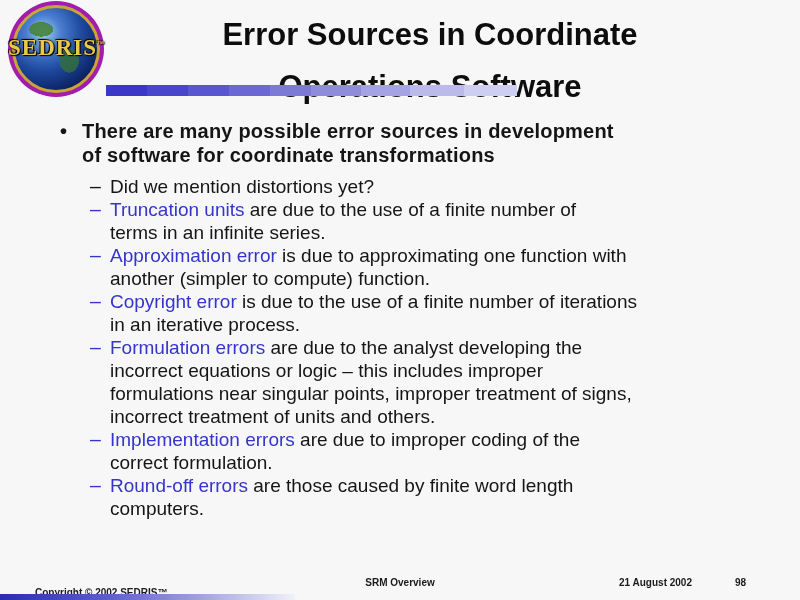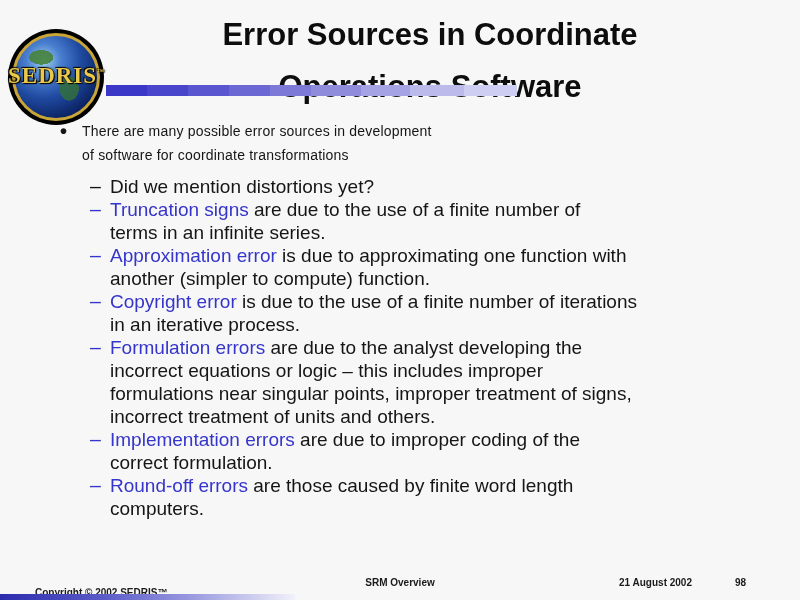--- a/index.html
+++ b/index.html
@@ -3,21 +3,21 @@
 <meta charset="utf-8">
 <style>
   html, body { margin:0; padding:0; background:#f6f6f6; }
   .slide {
     position:relative; width:800px; height:600px; overflow:hidden;
     background:#f7f7f7; font-family:"Liberation Sans", sans-serif; color:#151515;
   }
 
   
   .logo { position:absolute; left:8px; top:1px; width:96px; height:96px;
-          border-radius:50%; background:#000000;margin-top:28px; }
+          border-radius:50%; background:#a21caf; }
   .logo-ring {
     position:absolute; left:4px; top:4px; right:4px; bottom:4px;
     border-radius:50%; border:3px solid #c9a437; box-sizing:border-box;
     background:
       radial-gradient(ellipse 20px 12px at 32% 26%, rgba(70,130,60,.9) 0 60%, rgba(0,0,0,0) 61%),
       radial-gradient(ellipse 16px 20px at 66% 64%, rgba(50,110,60,.85) 0 60%, rgba(0,0,0,0) 61%),
       radial-gradient(circle at 35% 30%, #9fd4ee 0%, #4a7fd0 22%, #1f4aa0 48%, #0b2160 78%, #051132 100%);
     overflow:hidden;
   }
   .logo-text {
@@ -38,21 +38,21 @@
     position:absolute; left:106px; top:85px; width:411px; height:11px;
     background:linear-gradient(to right,
       #3c38c7 0 10%, #4a46cb 10% 20%, #5a56cf 20% 30%, #6b67d3 30% 40%,
       #7d79d7 40% 50%, #908cdc 50% 62%, #a6a3e4 62% 74%, #bcbaeb 74% 87%, #cecdf2 87% 100%);
   }
 
   
   .body { position:absolute; left:0; top:119px; width:800px; }
   .main-bullet { display:flex; margin-left:60px; margin-bottom:8px; }
   .main-marker { width:22px; font-size:20px; line-height:24px; font-weight:bold; }
-  .main-text { width:660px; font-size:14px; line-height:24px; font-weight:normal;
+  .main-text { width:660px; font-size:20px; line-height:24px; font-weight:bold;
                white-space:pre-wrap; letter-spacing:0.2px; }
   .sub-bullet { display:flex; margin-left:90px; }
   .sub-marker { width:20px; font-size:19.5px; line-height:23px; }
   .sub-text { width:640px; font-size:19px; line-height:23px; white-space:pre-wrap; }
   .accent .sub-marker, .lead { color:#3535cb; }
 
   
   .footer-item { position:absolute; top:577px; font-size:10px; font-weight:bold; color:#1a1a1a; }
   .f-copyright { left:35px;margin-top:10px; }
   .f-center { left:0; width:800px; text-align:center; }
@@ -86,21 +86,21 @@
 of software for coordinate transformations</span>
     </div>
 
     <div class="sub-bullet plain">
       <span class="sub-marker">–</span>
       <span class="sub-text"><span class="lead"></span><span>Did we mention distortions yet?</span></span>
     </div>
 
     <div class="sub-bullet accent">
       <span class="sub-marker">–</span>
-      <span class="sub-text"><span class="lead">Truncation signs</span><span> are due to the use of a finite number of
+      <span class="sub-text"><span class="lead">Truncation units</span><span> are due to the use of a finite number of
 terms in an infinite series.</span></span>
     </div>
 
     <div class="sub-bullet accent">
       <span class="sub-marker">–</span>
       <span class="sub-text"><span class="lead">Approximation error</span><span> is due to approximating one function with
 another (simpler to compute) function.</span></span>
     </div>
 
     <div class="sub-bullet accent">

